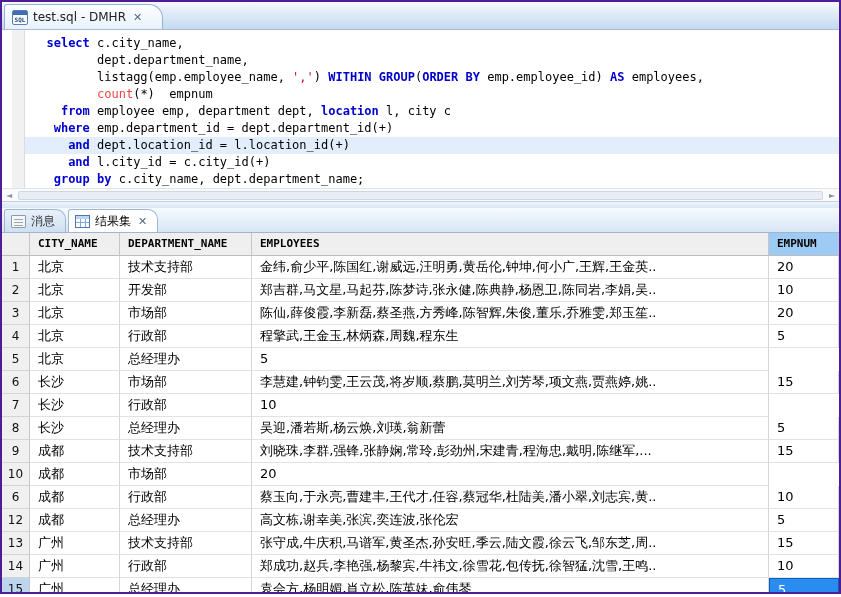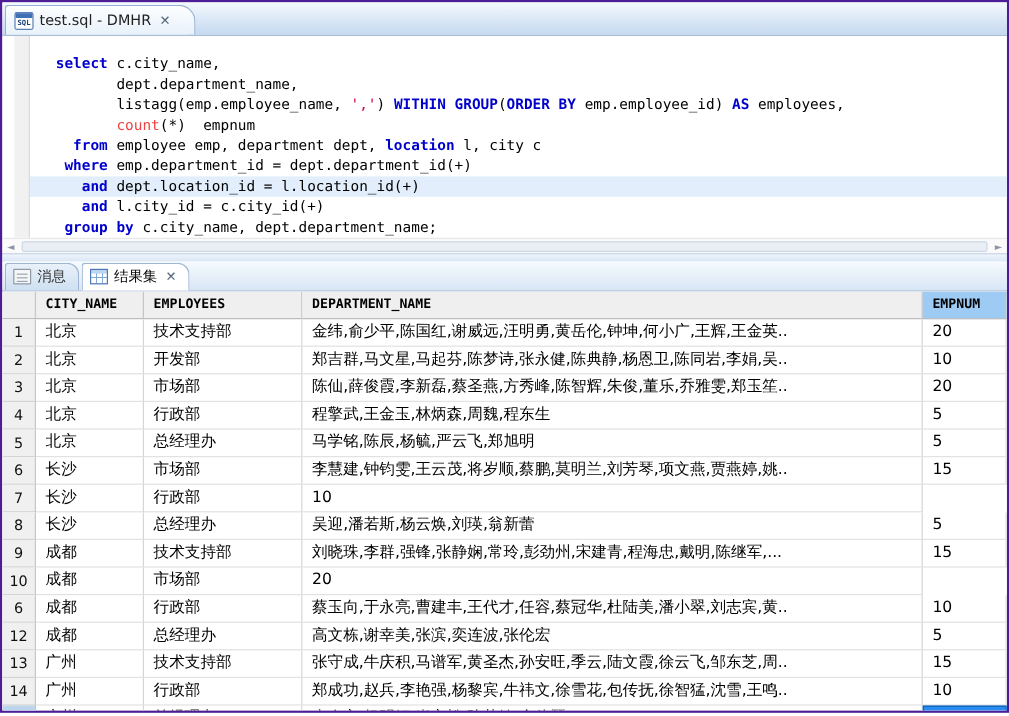--- a/index.html
+++ b/index.html
@@ -13,38 +13,38 @@
           background:linear-gradient(#fdfeff,#e8f1fb); border:1px solid #96b1d2; border-bottom:none;
           border-radius:3px 14px 0 0; font-size:12px; color:#222; position:relative; }
   .sqlicon { width:16px; height:15px; background:#fdfdfd; border:1px solid #5a7fb5; border-radius:2px; position:relative; display:flex; align-items:flex-end; justify-content:center; }
   .sqlicon::before { content:""; position:absolute; top:0; left:0; right:0; height:4px; background:#3f6fb5; }
   .sqlicon span { font-family:"DejaVu Sans Mono",monospace; font-size:6px; font-weight:bold; color:#1c3f75; line-height:9px; }
   .closex { font-size:11px; color:#56667e; cursor:pointer; line-height:1; margin-left:2px; }
 
   
   .editor { flex:0 0 157px; background:#fff; display:flex; position:relative; }
   .ruler { width:13px; background:#f1f1f1; border-right:1px solid #dcdcdc; margin-left:10px; }
-  .code { flex:1; font-family:"DejaVu Sans Mono",monospace; font-size:12px; line-height:17px; padding-top:15px; white-space:pre; cursor:text; }
+  .code { flex:1; font-family:"DejaVu Sans Mono",monospace; font-size:12px; line-height:17px; padding-top:5px; white-space:pre; cursor:text; }
   .cline { height:17px; padding-left:7px; }
   .cline.hl { background:#e2eefb; }
   .tk-k { color:#0000cc; font-weight:bold; }
   .tk-s { color:#cc0055; }
   .tk-f { color:#ef4444; }
   .tk-p { color:#000; }
 
   
   .hscroll { flex:0 0 13px; background:#fafafa; border-top:1px solid #e4e4e4; display:flex; align-items:center; }
   .arr { width:14px; font-size:8px; color:#8a94a4; text-align:center; cursor:pointer; }
   .hthumb { height:9px; flex:1; margin:0 2px; background:#e9eef5; border:1px solid #cdd8e6; border-radius:2px; }
 
   
   .sash { flex:0 0 7px; background:linear-gradient(#eef4fb,#d9e6f4); border-top:1px solid #c2d2e4; cursor:row-resize; }
 
   
-  .vtabbar { flex:0 0 25px; background:linear-gradient(#f5fafe,#d8e6f5); border-bottom:1px solid #9fb6d2; display:flex; align-items:center; }
+  .vtabbar { flex:0 0 25px; background:linear-gradient(#f5fafe,#d8e6f5); border-bottom:1px solid #9fb6d2; display:flex; align-items:flex-end; }
   .vtab { height:23px; display:flex; align-items:center; gap:5px; padding:0 10px 0 6px; font-size:12px; color:#333;
           border:1px solid #9fb6d2; border-bottom:none; border-radius:3px 10px 0 0; margin-left:2px; background:linear-gradient(#e9f1fa,#cfe0f1); cursor:pointer; }
   .vtab.active { background:#fff; color:#000; }
   .msgicon { width:15px; height:13px; background:#f6f6f6; border:1px solid #8d9aa8; border-radius:1px; position:relative; }
   .msgicon::before { content:""; position:absolute; left:2px; right:2px; top:3px; height:1px; background:#9aa7b5; box-shadow:0 3px 0 #9aa7b5, 0 6px 0 #9aa7b5; }
   .grdicon { width:15px; height:13px; border:1px solid #4a76b3; background:
       linear-gradient(#bcd6f2,#bcd6f2) 0 0/15px 3px no-repeat,
       linear-gradient(90deg,transparent 4px,#7fa9d8 4px,#7fa9d8 5px,transparent 5px,transparent 9px,#7fa9d8 9px,#7fa9d8 10px,transparent 10px),
       linear-gradient(transparent 6px,#7fa9d8 6px,#7fa9d8 7px,transparent 7px) #fff; }
 
@@ -97,22 +97,22 @@
       <span class="grdicon"></span>
       <span>结果集</span>
       <span class="closex">✕</span>
     </div>
   </div>
 
   <div class="grid">
     <div class="trow head">
       <div class="cell rn"></div>
       <div class="cell">CITY_NAME</div>
+      <div class="cell">DEPARTMENT_NAME</div>
       <div class="cell">EMPLOYEES</div>
-      <div class="cell">DEPARTMENT_NAME</div>
       <div class="cell empsel">EMPNUM</div>
     </div>
     <div id="rows">
         <div class="trow">
           <div class="cell rn">1</div>
           <div class="cell">北京</div>
           <div class="cell">技术支持部</div>
           <div class="cell">金纬,俞少平,陈国红,谢威远,汪明勇,黄岳伦,钟坤,何小广,王辉,王金英..</div>
           <div class="cell num">20</div>
         </div>
@@ -134,21 +134,20 @@
           <div class="cell rn">4</div>
           <div class="cell">北京</div>
           <div class="cell">行政部</div>
           <div class="cell">程擎武,王金玉,林炳森,周魏,程东生</div>
           <div class="cell num">5</div>
         </div>
         <div class="trow">
           <div class="cell rn">5</div>
           <div class="cell">北京</div>
           <div class="cell">总经理办</div>
-          <div class="cell">马学铭,陈辰,杨毓,严云飞,郑旭明</div>
           <div class="cell num">5</div>
         </div>
         <div class="trow">
           <div class="cell rn">6</div>
           <div class="cell">长沙</div>
           <div class="cell">市场部</div>
           <div class="cell">李慧建,钟钧雯,王云茂,将岁顺,蔡鹏,莫明兰,刘芳琴,项文燕,贾燕婷,姚..</div>
           <div class="cell num">15</div>
         </div>
         <div class="trow">

